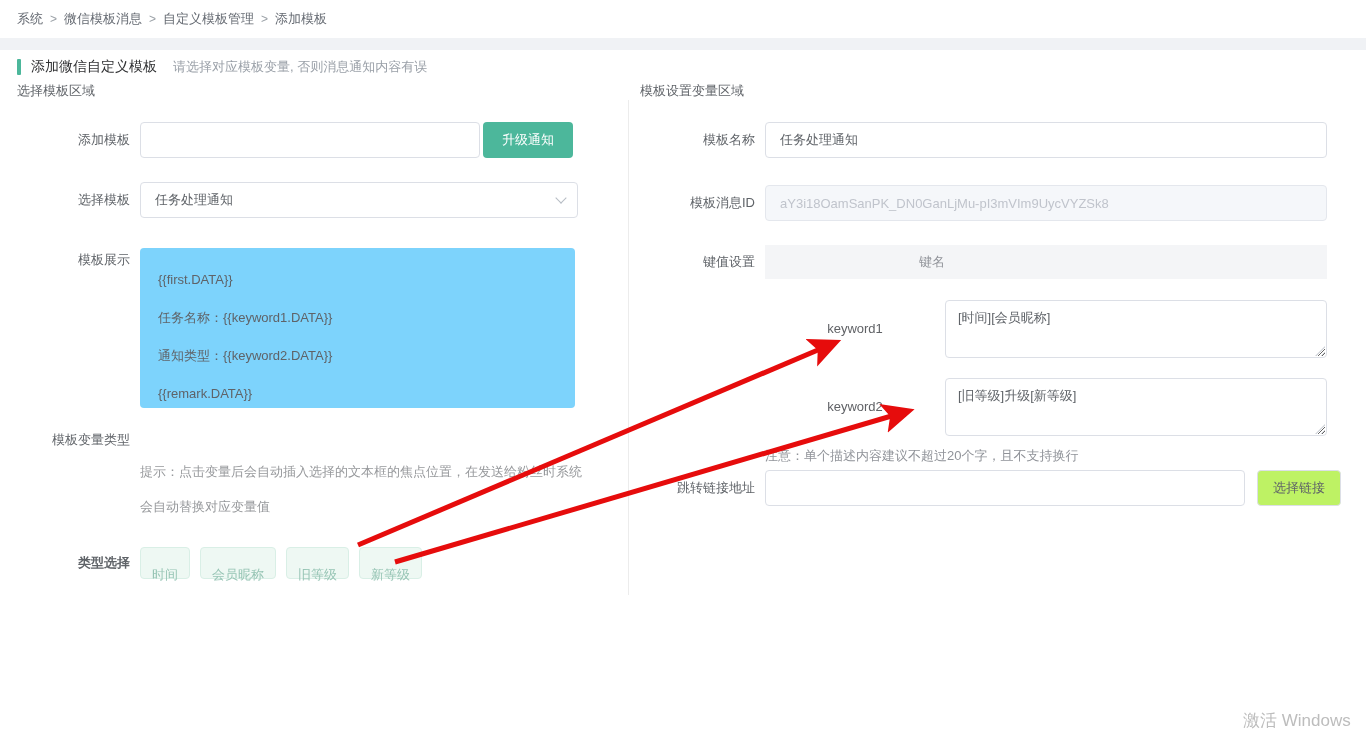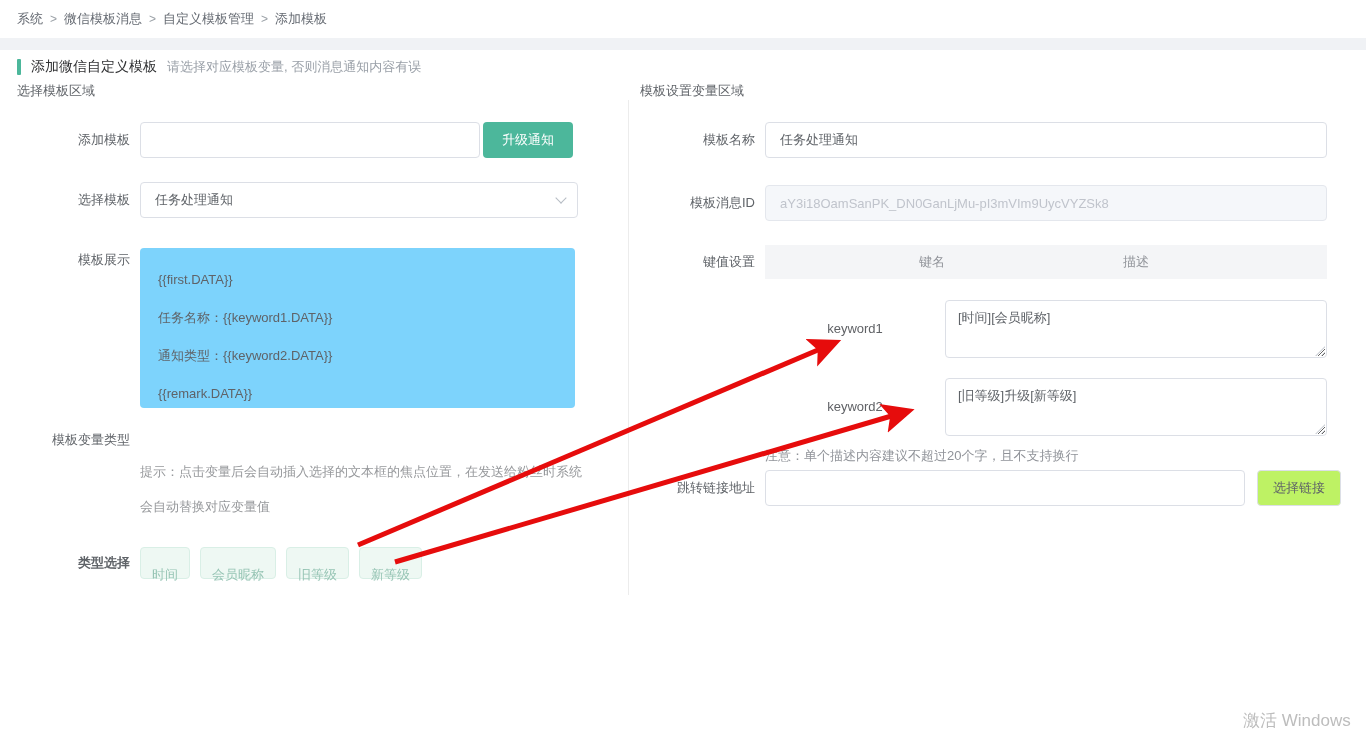--- a/index.html
+++ b/index.html
@@ -12,21 +12,21 @@
   .crumbs { position:absolute; left:17px; top:0; height:38px; display:flex; align-items:center;
     font-size:13px; color:#656a72; }
   .crumbs .sep { margin:0 7px; color:#9aa0a6; font-size:12px; }
   .crumbs .crumb { cursor:default; }
   .graygap { position:absolute; left:0; top:38px; width:1366px; height:12px; background:#f0f2f5; }
 
   
   .titlerow { position:absolute; left:17px; top:58px; display:flex; align-items:center; }
   .titlebar-accent { width:4px; height:16px; border-radius:1px; margin-right:10px; }
   .page-title { font-size:14px; font-weight:normal; color:#303133; }
-  .page-hint { font-size:13px; color:#9aa0a8; margin-left:10px; }
+  .page-hint { font-size:13px; color:#9aa0a8; margin-left:16px; }
 
   .section-label { position:absolute; font-size:13px; color:#5f6368; }
 
   .v-divider { position:absolute; left:628px; top:100px; width:1px; height:495px; background:#ececec; }
 
   
   .flabel { position:absolute; font-size:13px; color:#5f6368; text-align:right; }
   .tbox { position:absolute; border:1px solid #dcdfe6; border-radius:4px; background:#fff;
     font-size:13px; color:#5f6368; }
   input.tbox, textarea.tbox { outline:none; padding:0 14px; font-family:inherit; }
@@ -135,21 +135,20 @@
 
   <div class="flabel" style="left:640px; top:122px; width:115px; line-height:36px;">模板名称</div>
   <input class="tbox" style="left: 765px; top: 122px; width: 562px; height: 36px;" value="任务处理通知">
 
   <div class="flabel" style="left:640px; top:185px; width:115px; line-height:36px;">模板消息ID</div>
   <input class="tbox disabled-input" style="left: 765px; top: 185px; width: 562px; height: 36px;" disabled="" value="aY3i18OamSanPK_DN0GanLjMu-pI3mVIm9UycVYZSk8">
 
   <div class="flabel" style="left:640px; top:245px; width:115px; line-height:34px;">键值设置</div>
   <div class="kv-header">
     <span class="c1">键名</span>
-    <span class="c2">描述</span>
   </div>
 
   <div class="kv-key" style="top:300px; line-height:58px;">keyword1</div>
   <textarea class="tbox" style="left: 945px; top: 300px; width: 382px; height: 58px;">[时间][会员昵称]</textarea>
   <span class="resize-grip" style="left:1315px; top:346px;"></span>
 
   <div class="kv-key" style="top:378px; line-height:58px;">keyword2</div>
   <textarea class="tbox" style="left: 945px; top: 378px; width: 382px; height: 58px;">[旧等级]升级[新等级]</textarea>
   <span class="resize-grip" style="left:1315px; top:424px;"></span>
 

